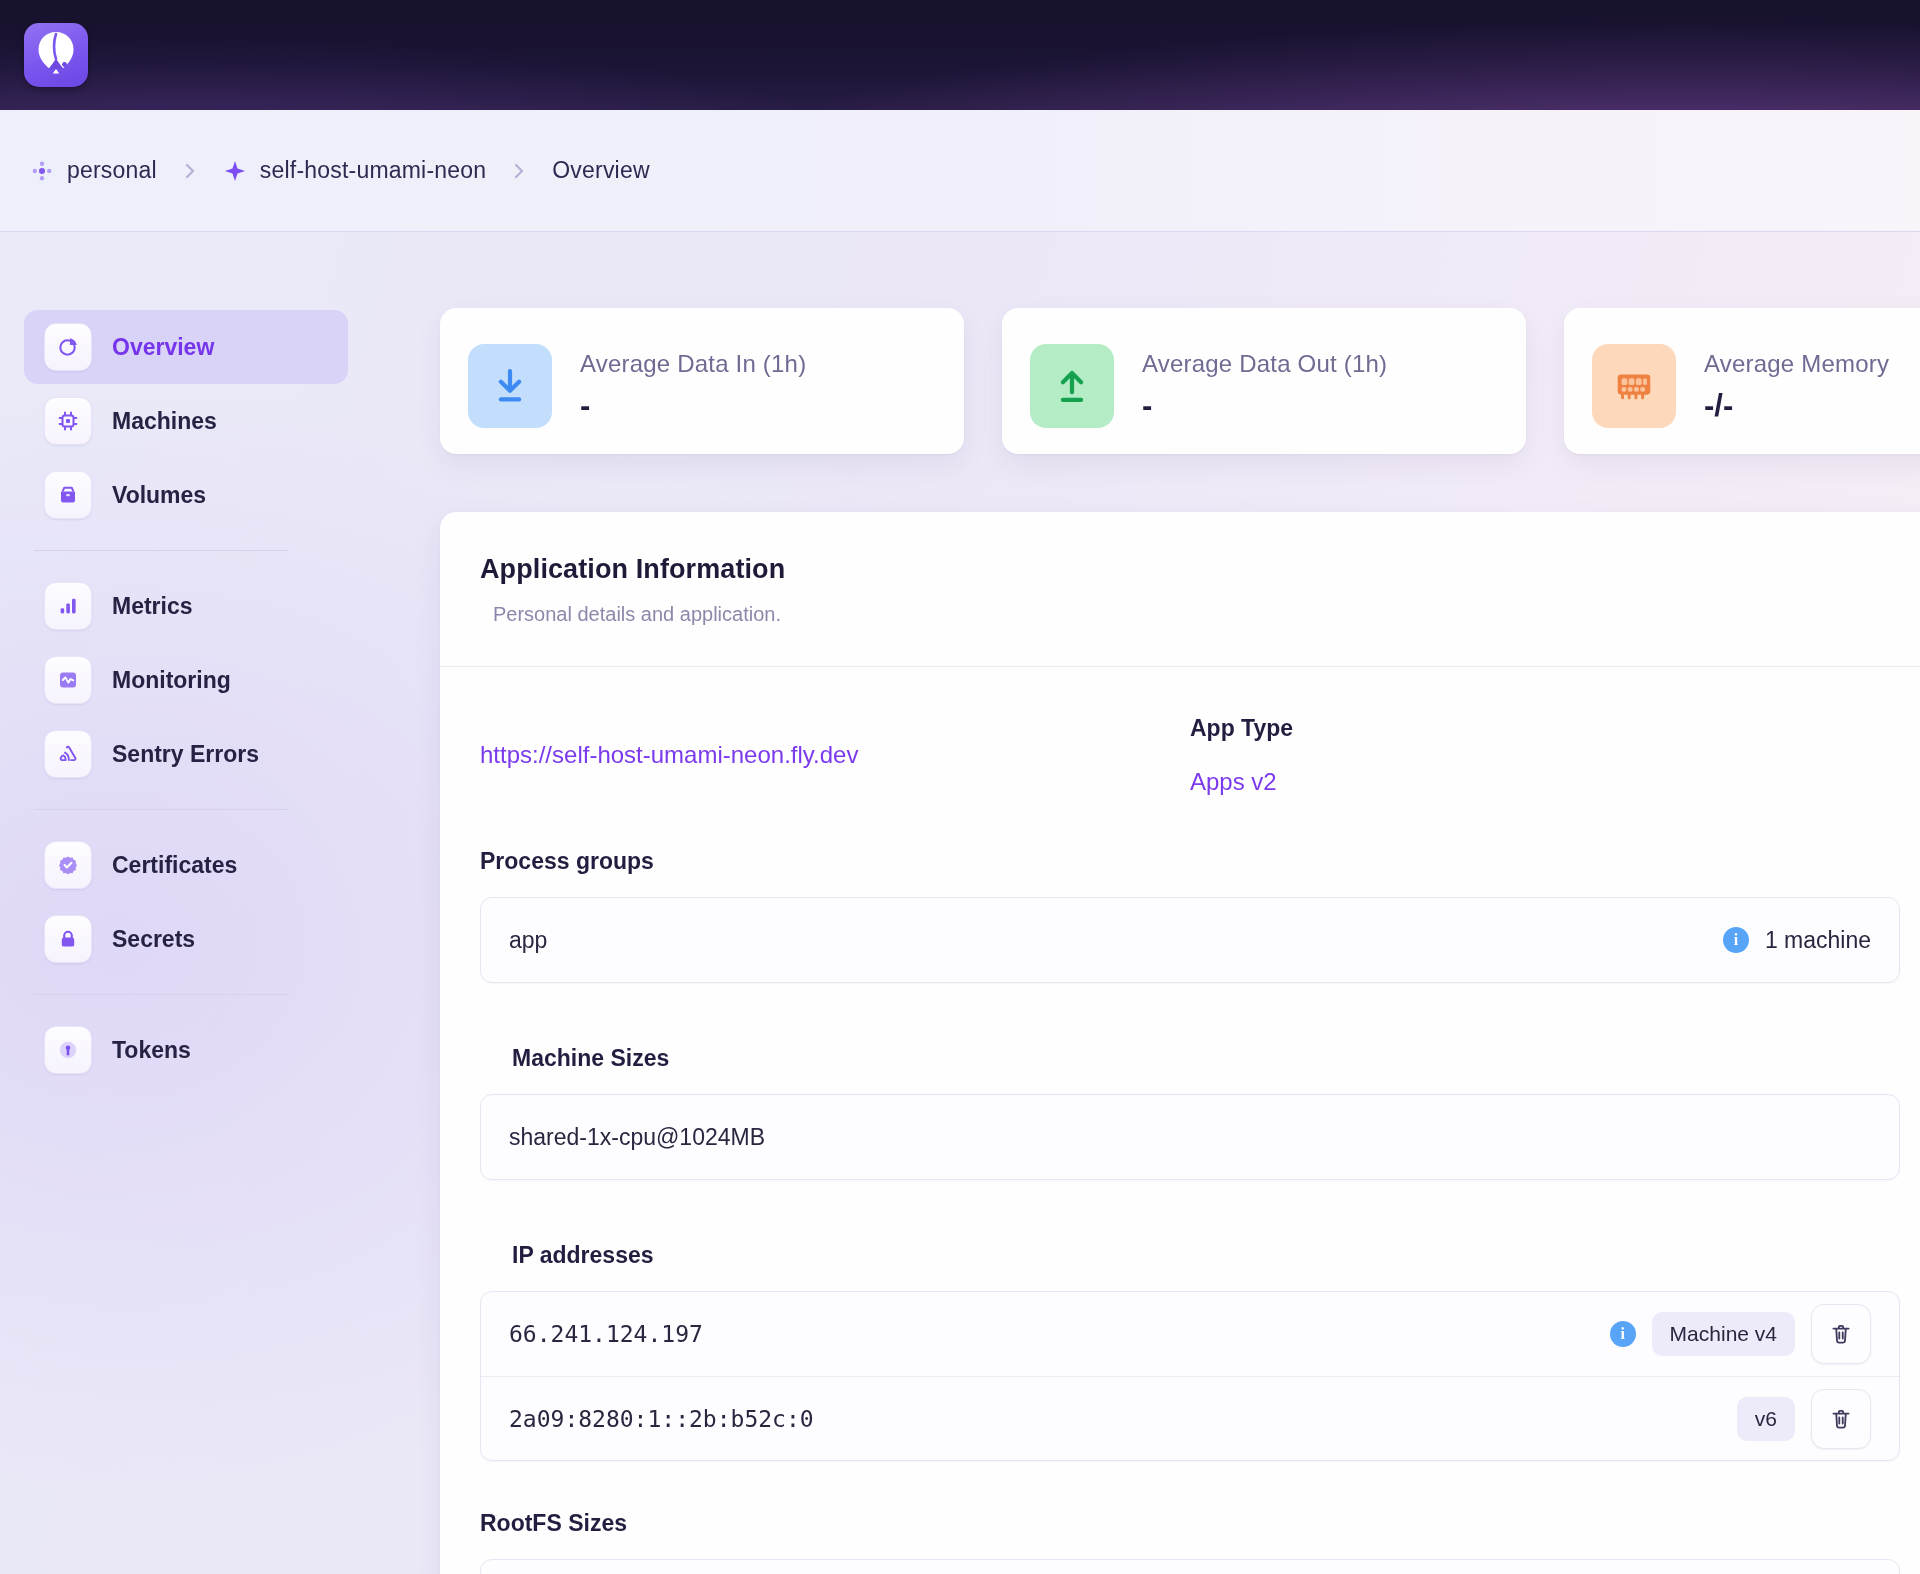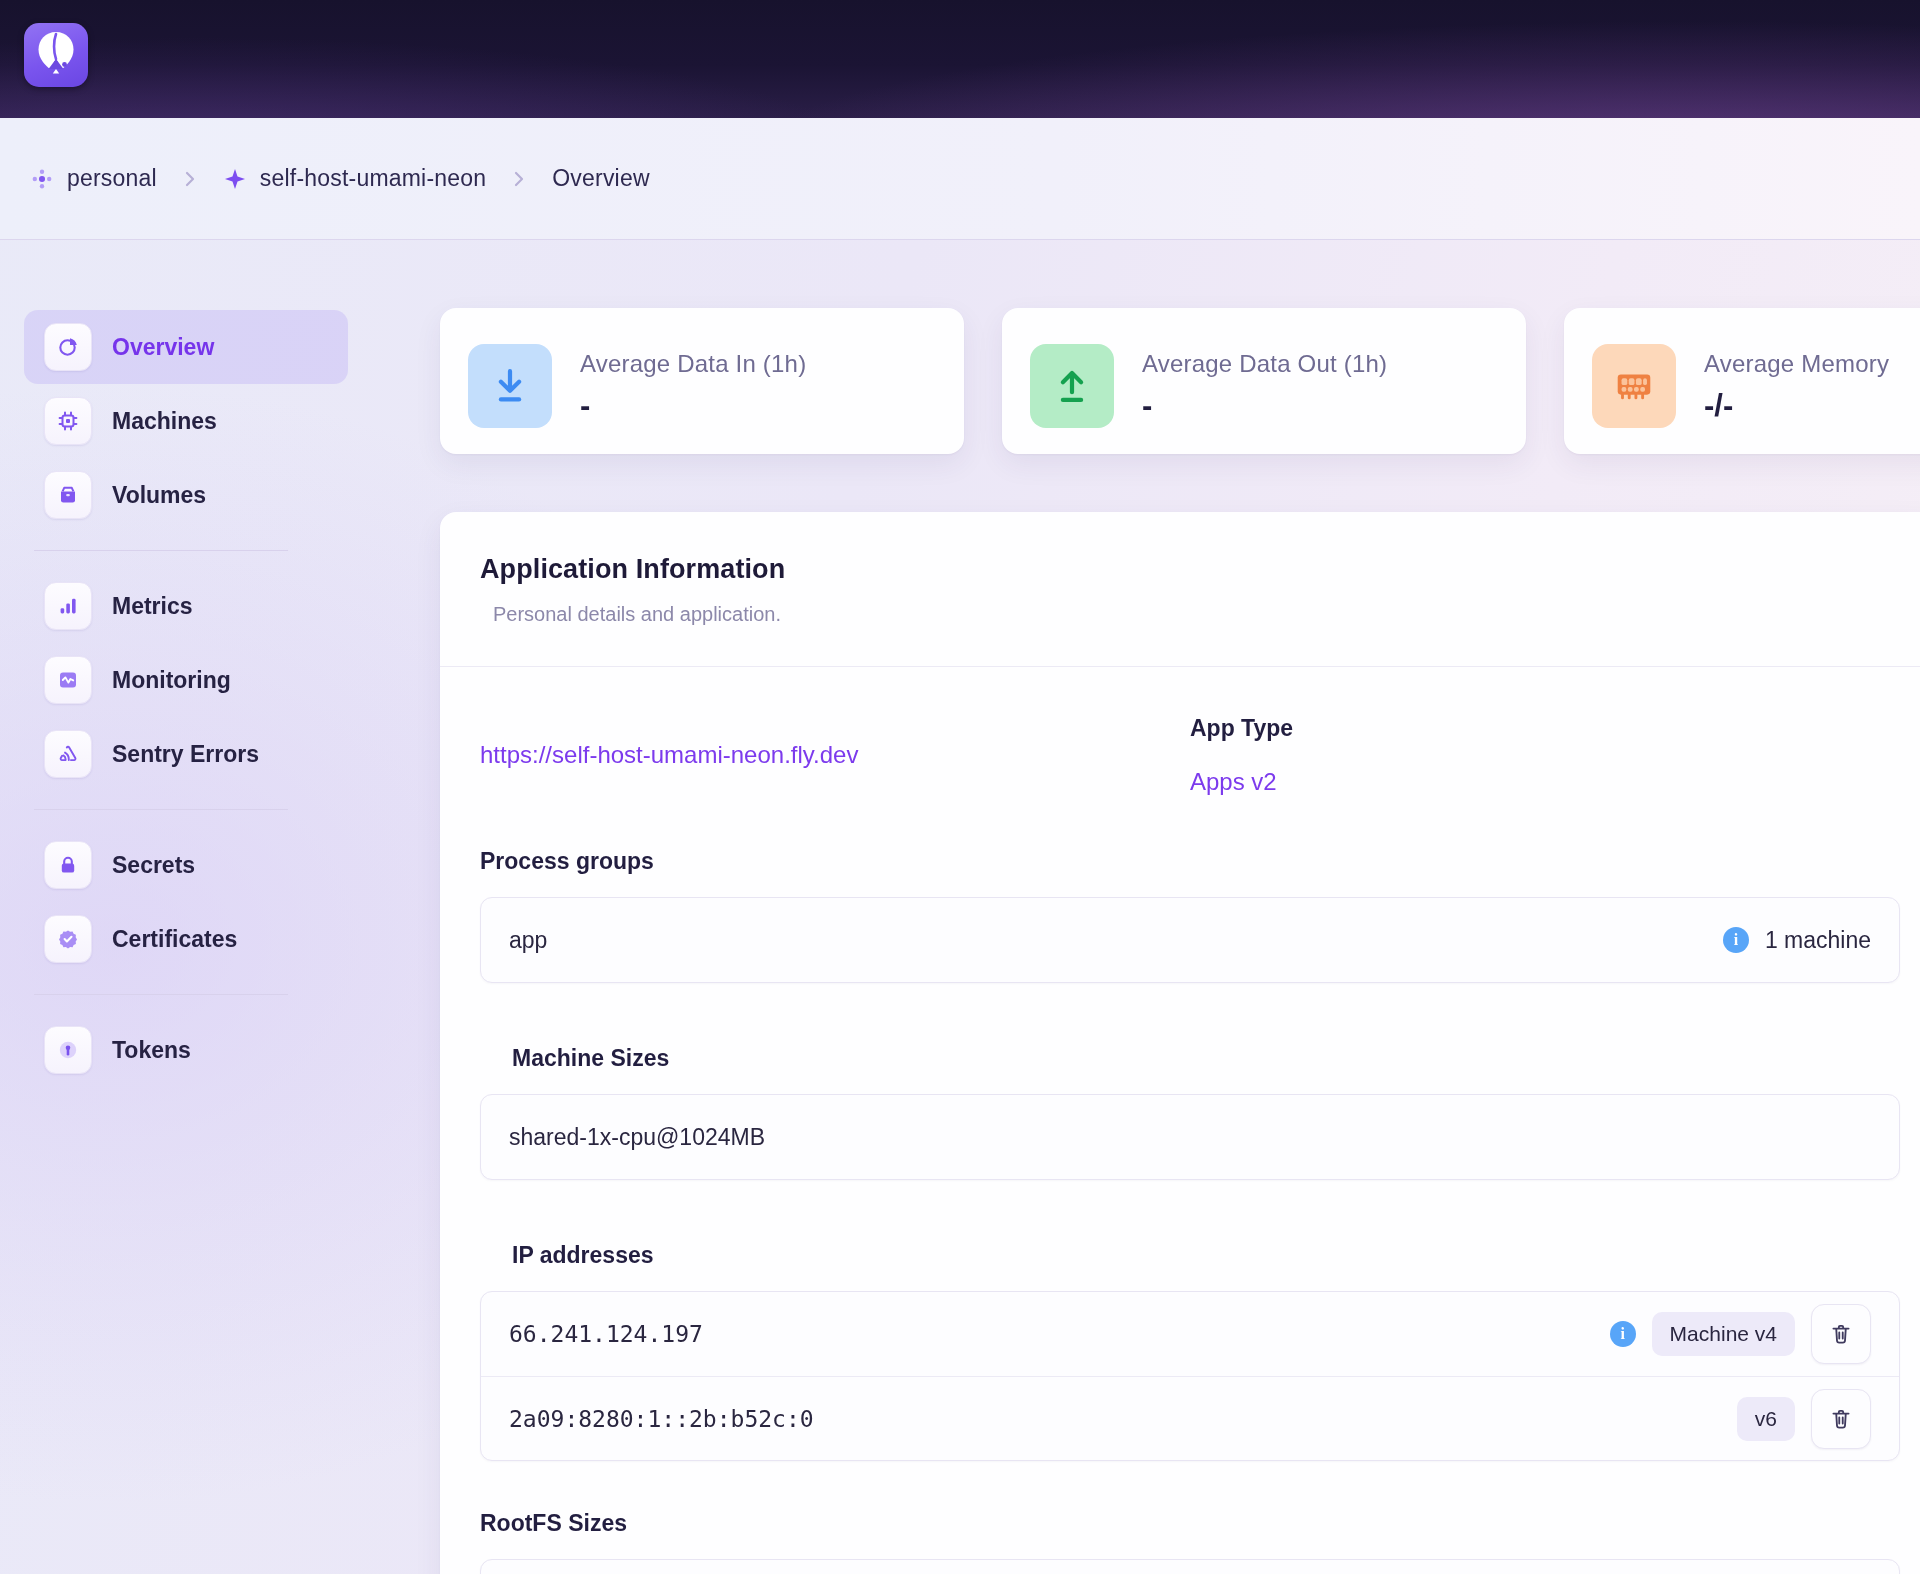--- a/index.html
+++ b/index.html
@@ -24,21 +24,21 @@
   }
   .logo-tile{
     left:24px;top:23px;width:64px;height:64px;border-radius:15px;
     background:linear-gradient(160deg,#9273f3 0%,#7a55ee 55%,#6a46e3 100%);
     box-shadow:0 2px 6px rgba(0,0,0,.35);
     display:flex;align-items:center;justify-content:center;cursor:pointer;
   }
 
   
   .crumbbar{
-    left:0;top:118px;width:1920px;height:122px;
+    left:0;top:110px;width:1920px;height:122px;
     background:linear-gradient(90deg,#edeffa 0%,#f1f0fa 55%,#f9f4fa 100%);
     border-bottom:1px solid #dcd6ee;
     display:flex;align-items:center;padding-left:30px;box-sizing:border-box;
   }
   .crumb{display:flex;align-items:center;gap:13px;cursor:pointer;}
   .crumb-label{font-size:23px;font-weight:500;color:#2e2950;letter-spacing:.2px;}
   .crumb-sep{margin:0 22px;display:flex;align-items:center;}
 
   
   .sidebar{left:24px;top:310px;width:324px;}
@@ -237,35 +237,35 @@
       </svg>
     </span>
     <span class="side-label">Sentry Errors</span>
   </div>
 
   <div class="side-div"></div>
 
   <div class="side-item">
     <span class="icon-tile">
       <svg width="24" height="24" viewBox="0 0 24 24">
+        <path d="M12 3.4l2.1 1.3 2.5-.2 1 2.3 2.3 1-.2 2.5 1.3 2.1-1.3 2.1.2 2.5-2.3 1-1 2.3-2.5-.2-2.1 1.3-2.1-1.3-2.5.2-1-2.3-2.3-1 .2-2.5-1.3-2.1 1.3-2.1-.2-2.5 2.3-1 1-2.3 2.5.2z" fill="#a98ef5"></path>
+        <path d="M8.6 12.1l2.3 2.3 4.6-4.6" fill="none" stroke="#ffffff" stroke-width="2.1" stroke-linecap="round" stroke-linejoin="round"></path>
+      </svg>
+    </span>
+    <span class="side-label">Certificates</span>
+  </div>
+
+  <div class="side-item">
+    <span class="icon-tile">
+      <svg width="24" height="24" viewBox="0 0 24 24">
         <path d="M8.2 11V8.6a3.8 3.8 0 0 1 7.6 0V11" fill="none" stroke="#8157f0" stroke-width="2.1"></path>
         <rect x="5.8" y="10.6" width="12.4" height="9" rx="2.2" fill="#8157f0"></rect>
       </svg>
     </span>
     <span class="side-label">Secrets</span>
-  </div>
-
-  <div class="side-item">
-    <span class="icon-tile">
-      <svg width="24" height="24" viewBox="0 0 24 24">
-        <path d="M12 3.4l2.1 1.3 2.5-.2 1 2.3 2.3 1-.2 2.5 1.3 2.1-1.3 2.1.2 2.5-2.3 1-1 2.3-2.5-.2-2.1 1.3-2.1-1.3-2.5.2-1-2.3-2.3-1 .2-2.5-1.3-2.1 1.3-2.1-.2-2.5 2.3-1 1-2.3 2.5.2z" fill="#a98ef5"></path>
-        <path d="M8.6 12.1l2.3 2.3 4.6-4.6" fill="none" stroke="#ffffff" stroke-width="2.1" stroke-linecap="round" stroke-linejoin="round"></path>
-      </svg>
-    </span>
-    <span class="side-label">Certificates</span>
   </div>
 
   <div class="side-div"></div>
 
   <div class="side-item">
     <span class="icon-tile">
       <svg width="24" height="24" viewBox="0 0 24 24">
         <circle cx="12" cy="12" r="8.2" fill="#ddd2fb"></circle>
         <circle cx="12" cy="9.8" r="2.3" fill="#7a52ee"></circle>
         <path d="M12 11.6v4.6" stroke="#7a52ee" stroke-width="2.6" stroke-linecap="round"></path>

